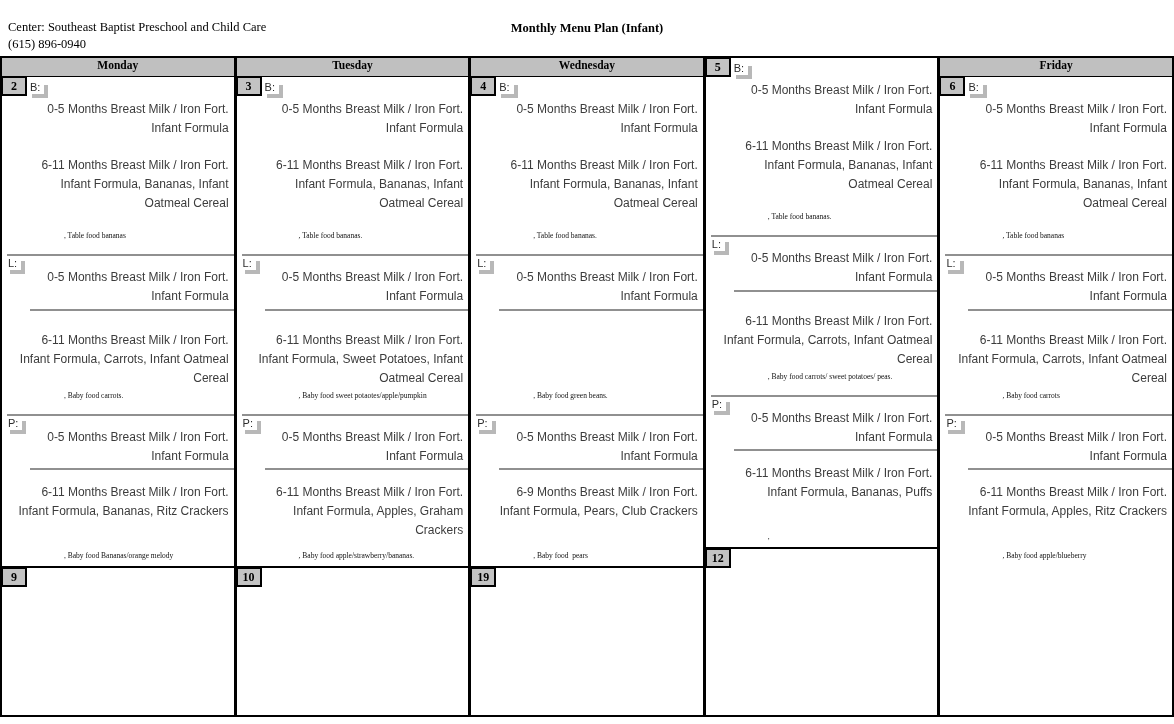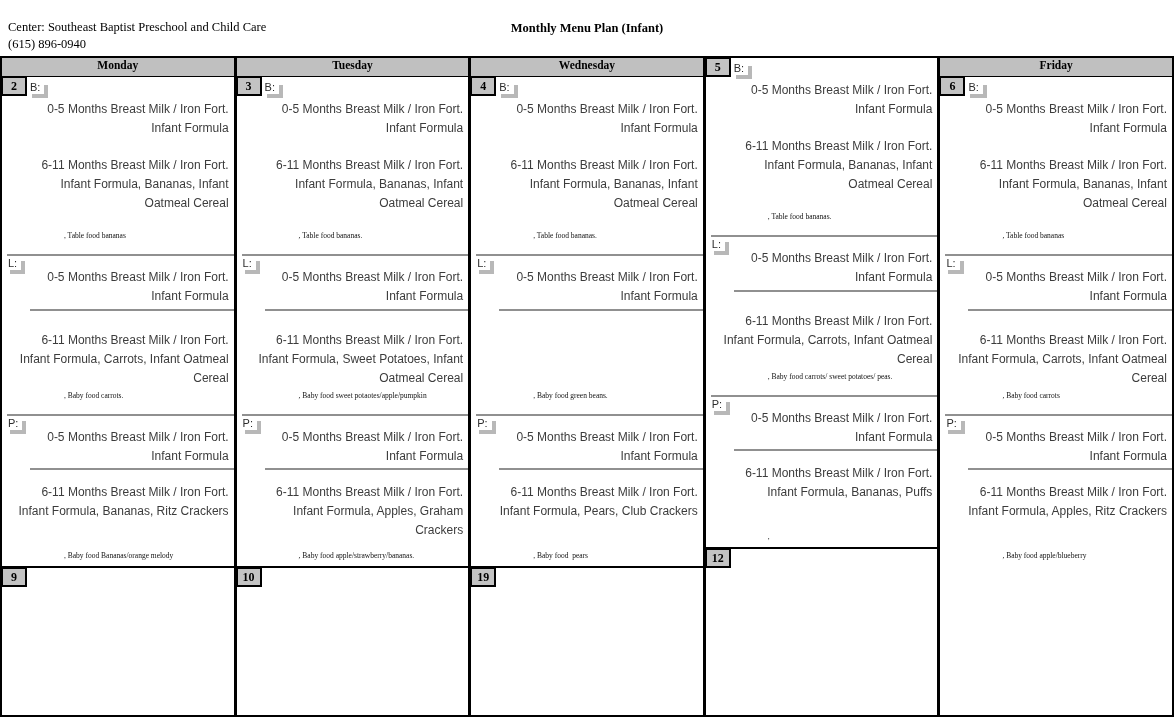--- a/index.html
+++ b/index.html
@@ -150,21 +150,21 @@
           <span class="mlabel">L:</span>
           <div class="t1">0-5 Months Breast Milk / Iron Fort. Infant Formula</div>
           <div class="midline"></div>
           <div class="note">, Baby food green beans.</div>
         </div>
         <div class="meal mp">
           <div class="topline"></div>
           <span class="mlabel">P:</span>
           <div class="t1">0-5 Months Breast Milk / Iron Fort. Infant Formula</div>
           <div class="midline"></div>
-          <div class="t2">6-11 Months Breast Milk / Iron Fort. Infant Formula, Pears, Club Crackers</div>
+          <div class="t2">6-9 Months Breast Milk / Iron Fort. Infant Formula, Pears, Club Crackers</div>
           <div class="note">, Baby food  pears</div>
         </div>
       </div>
       <div class="wk2">
         <span class="badge">19</span>
       </div>
     </div>
 
     <div class="col">
       <div class="wk1">

